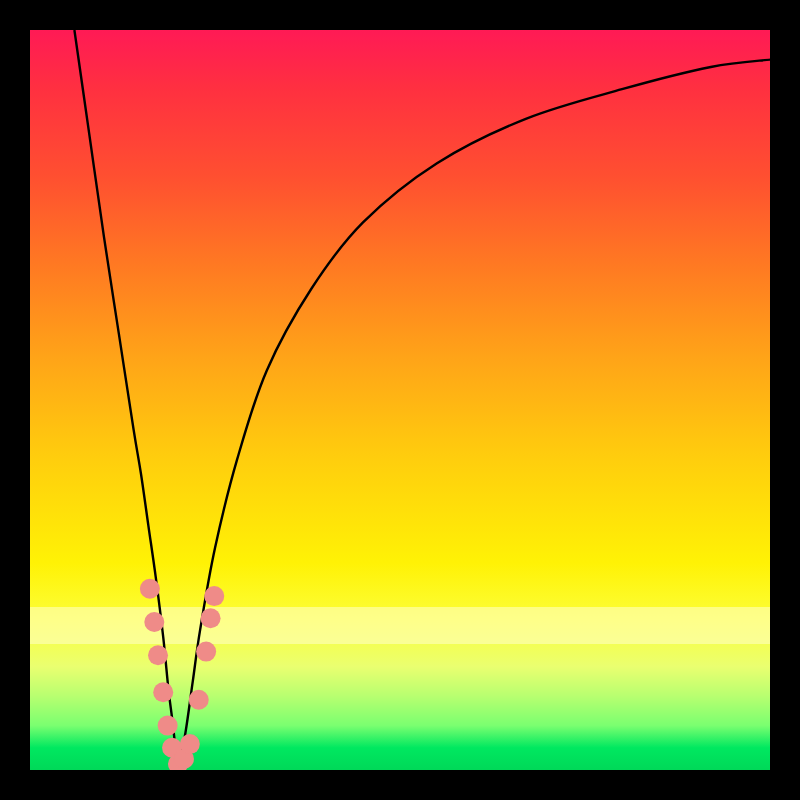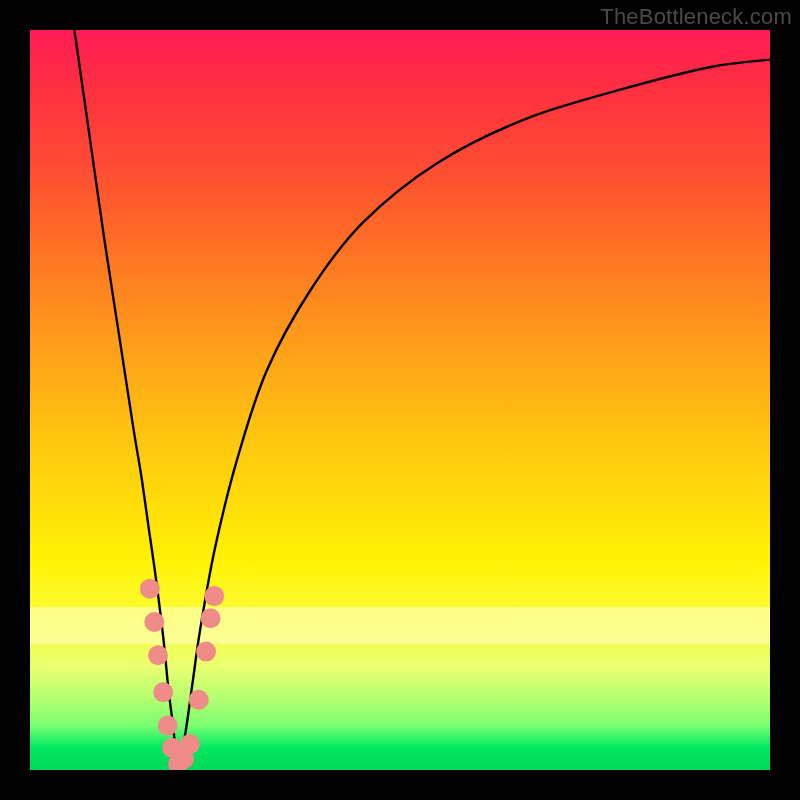--- a/index.html
+++ b/index.html
@@ -89,14 +89,13 @@
           <circle cx="148" cy="734.08" r="10" fill="#ef8b88" stroke="#d06b68" stroke-width="0"></circle>
           <circle cx="153.92000000000002" cy="728.9" r="10" fill="#ef8b88" stroke="#d06b68" stroke-width="0"></circle>
           <circle cx="159.84000000000003" cy="714.1" r="10" fill="#ef8b88" stroke="#d06b68" stroke-width="0"></circle>
           <circle cx="168.72" cy="669.7" r="10" fill="#ef8b88" stroke="#d06b68" stroke-width="0"></circle>
           <circle cx="176.12" cy="621.6" r="10" fill="#ef8b88" stroke="#d06b68" stroke-width="0"></circle>
           <circle cx="180.56" cy="588.3" r="10" fill="#ef8b88" stroke="#d06b68" stroke-width="0"></circle>
           <circle cx="184.26" cy="566.1" r="10" fill="#ef8b88" stroke="#d06b68" stroke-width="0"></circle>
         </g>
     </svg>
   </div>
-  <div class="watermark">TheBottleneck.com</div>
 </div>
 
 </body></html>

